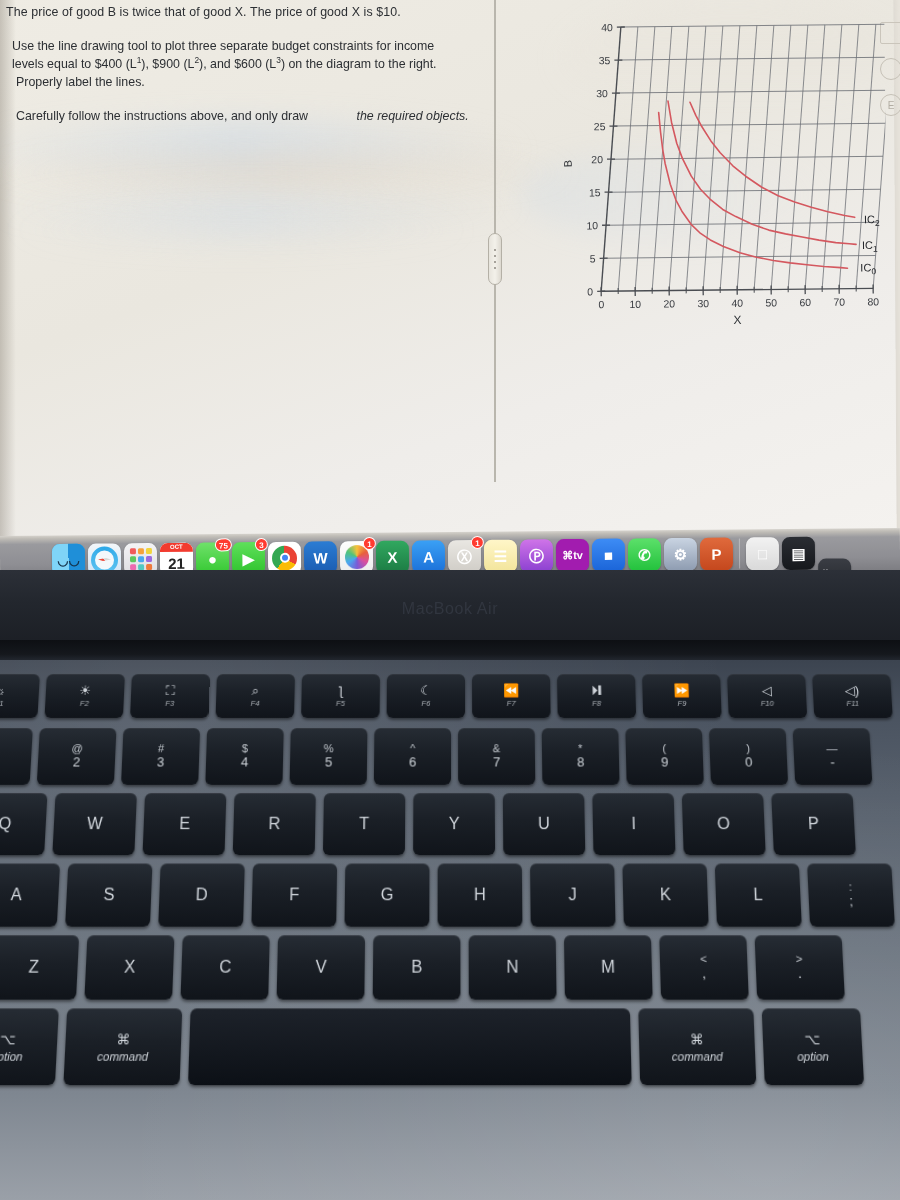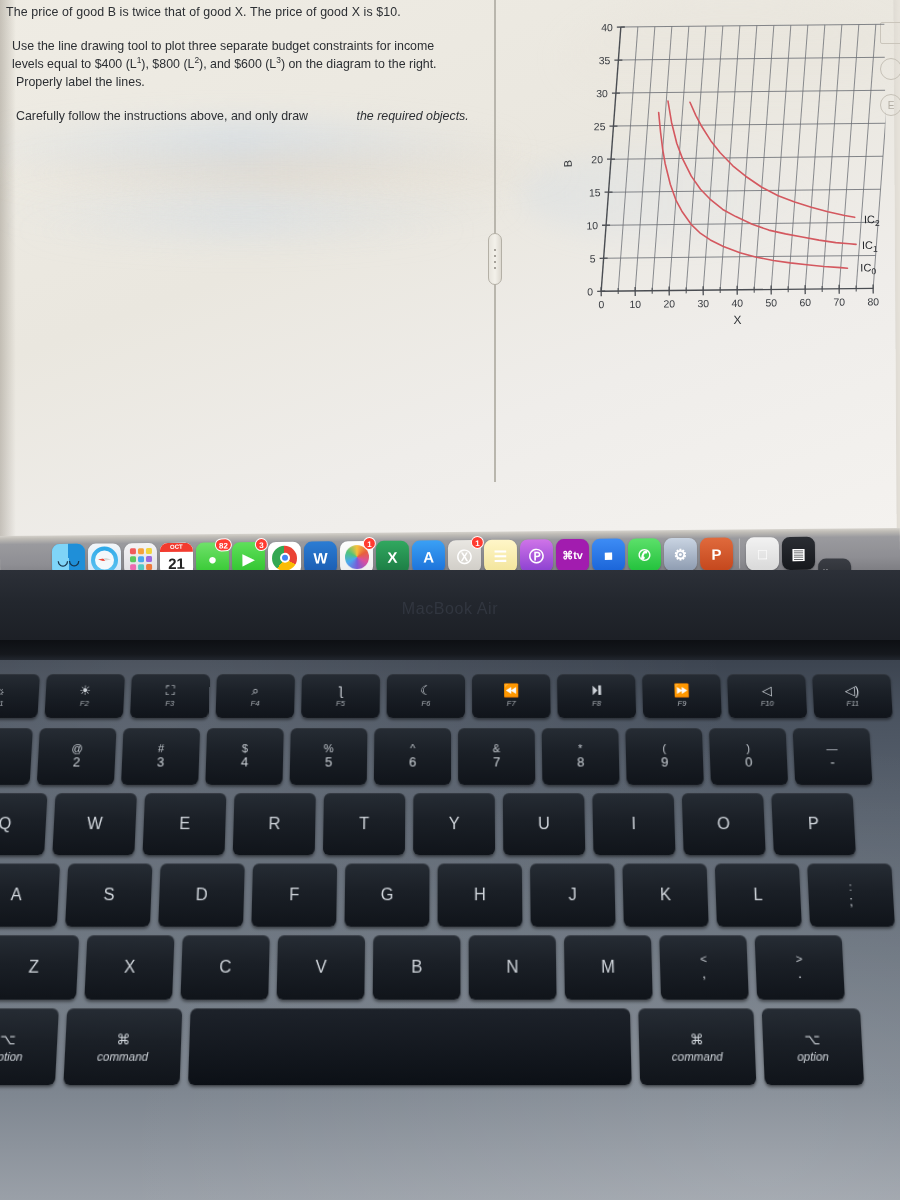--- a/index.html
+++ b/index.html
@@ -184,21 +184,21 @@
   <div class="glare g2"></div>
   <div class="glare g3"></div>
   <div class="glare g4"></div>
   <div class="glare g5"></div>
   <div class="glare g6"></div>
 
   <div id="question">
     <div id="q-line1">The price of good B is twice that of good X. The price of good X is $10.</div>
     <div id="q-line2">
       <span>Use the line drawing tool to plot three separate budget constraints for income</span><br>
-      <span>levels equal to $400 (L</span><span class="sup">1</span><span>), $800 (L</span><span class="sup">2</span><span>), and $600 (L</span><span class="sup">3</span><span>) on the diagram to the right.</span><br>
+      <span>levels equal to $400 (L</span><span class="sup">1</span><span>), $900 (L</span><span class="sup">2</span><span>), and $600 (L</span><span class="sup">3</span><span>) on the diagram to the right.</span><br>
       <span style="margin-left:4px">Properly label  the lines.</span>
     </div>
     <div id="q-line3">
       <span>Carefully follow the instructions above, and only draw </span><em>the required objects.</em>
     </div>
   </div>
 
   <div id="splitter"></div>
   <div id="splitter-handle">
     <i></i>
@@ -328,21 +328,21 @@
         </div>
       </div>
       <div class="dock-ic" title="Calendar" style="background: rgb(255, 255, 255);">
         <div style="width:100%;height:100%;border-radius:8px;overflow:hidden;background:#fff;display:flex;flex-direction:column">
           <div style="background:#f23b2f;color:#fff;font-size:6px;text-align:center;line-height:9px;font-weight:bold">OCT</div>
           <div style="flex:1;color:#222;font-size:15px;display:flex;align-items:center;justify-content:center">21</div>
         </div>
       </div>
       <div class="dock-ic" title="Messages" style="background: linear-gradient(rgb(111, 225, 106), rgb(50, 199, 47));">
         <span class="glyph">●</span>
-        <span class="badge">82</span>
+        <span class="badge">75</span>
         <span class="run-dot"></span>
       </div>
       <div class="dock-ic" title="FaceTime" style="background: linear-gradient(rgb(95, 224, 91), rgb(46, 194, 44));">
         <span class="glyph">▶</span>
         <span class="badge">3</span>
       </div>
       <div class="dock-ic" title="Google Chrome" style="background: rgb(255, 255, 255);">
         <div style="width:25px;height:25px;border-radius:50%;background:conic-gradient(#ea4335 0 33%,#fbbc05 33% 60%,#34a853 60% 100%);display:flex;align-items:center;justify-content:center">
           <div style="width:10px;height:10px;border-radius:50%;background:#4285f4;border:2px solid #fff"></div>
         </div>

